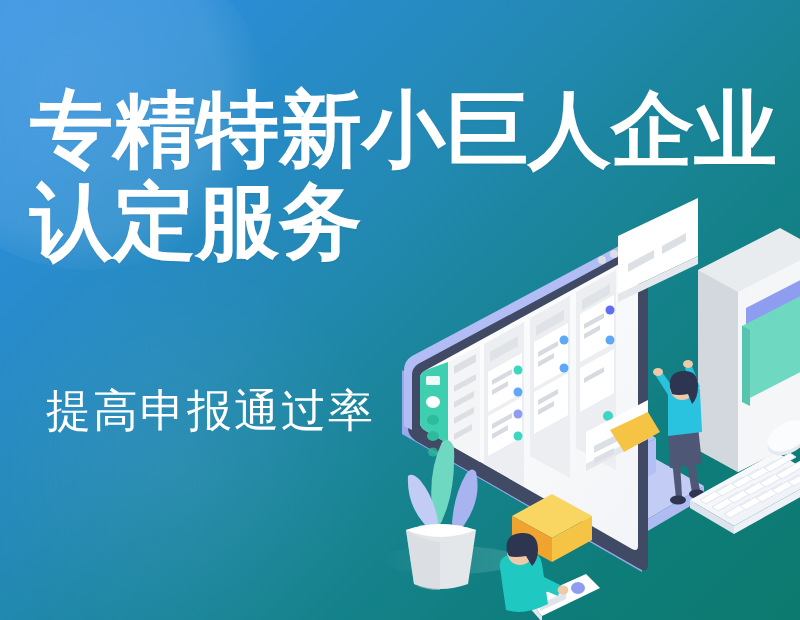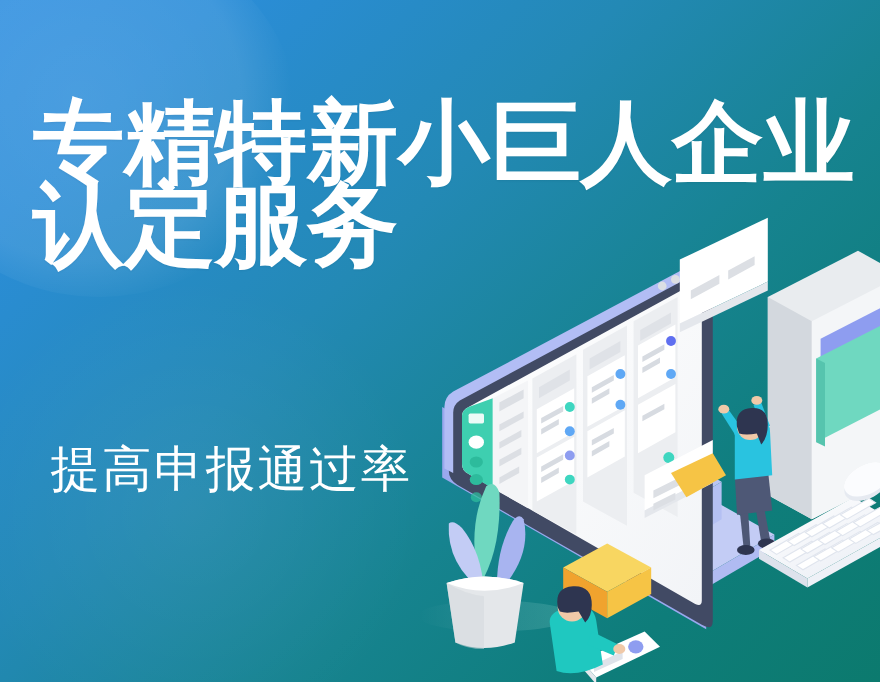--- a/index.html
+++ b/index.html
@@ -28,30 +28,30 @@
   
   #copy{position:absolute;left:0;top:0;width:800px;height:620px;}
   .title-line{
     position:absolute;left:30px;
     color:#ffffff;font-weight:bold;
     font-size:84px;line-height:84px;letter-spacing:1px;
     white-space:nowrap;
     text-shadow:0 1px 2px rgba(0,0,0,.06);
   }
   #title1{top:88px;font-size:83px;letter-spacing:0px;}
-  #title2{top:163px;font-size:83px;letter-spacing:0px;}
+  #title2{top:180px;font-size:83px;letter-spacing:0px;}
 
   .sub-line{
     position:absolute;left:46px;
     color:#ffffff;font-weight:400;
     font-size:45px;line-height:45px;letter-spacing:2px;
     white-space:nowrap;
   }
   #sub1{top:318px;}
-  #sub2{top:404px;}
+  #sub2{top:388px;}
 
   
   #art{position:absolute;left:380px;top:180px;width:440px;height:450px;}
   #art svg{display:block;}
 </style>
 </head>
 <body>
 
 <div id="banner">
 

